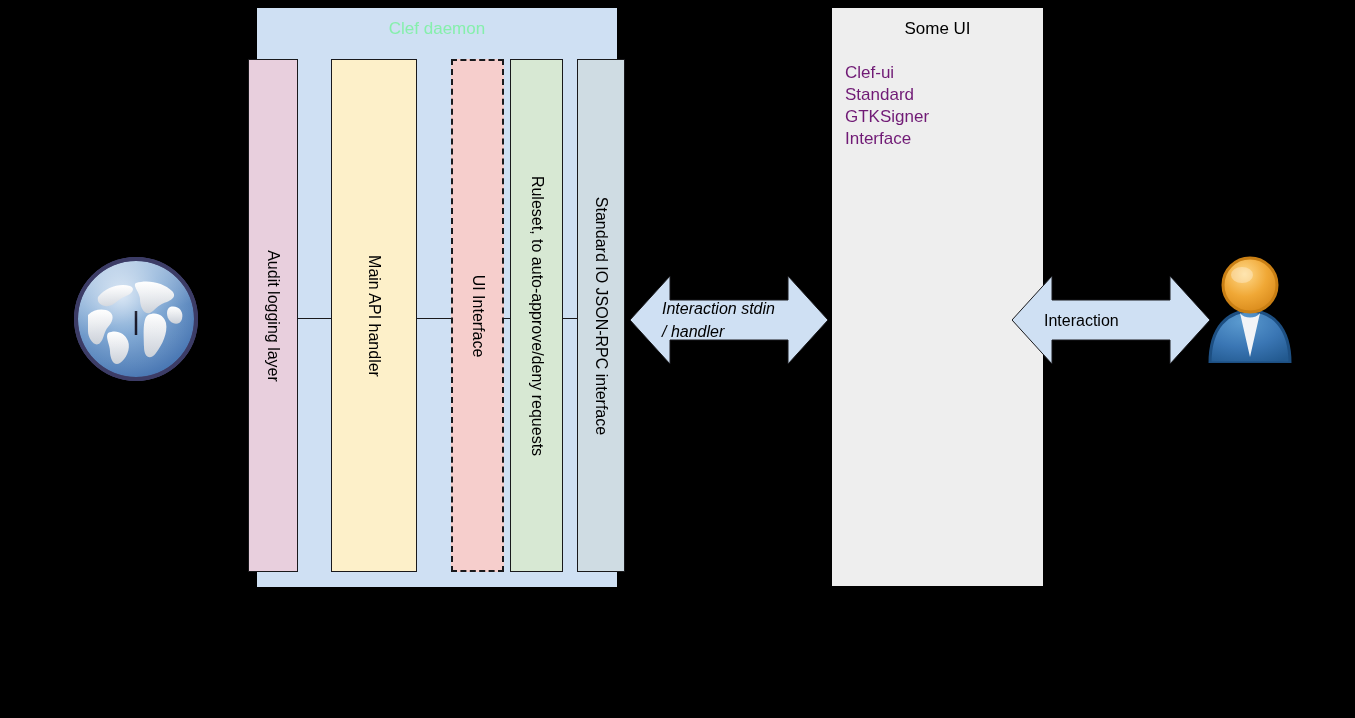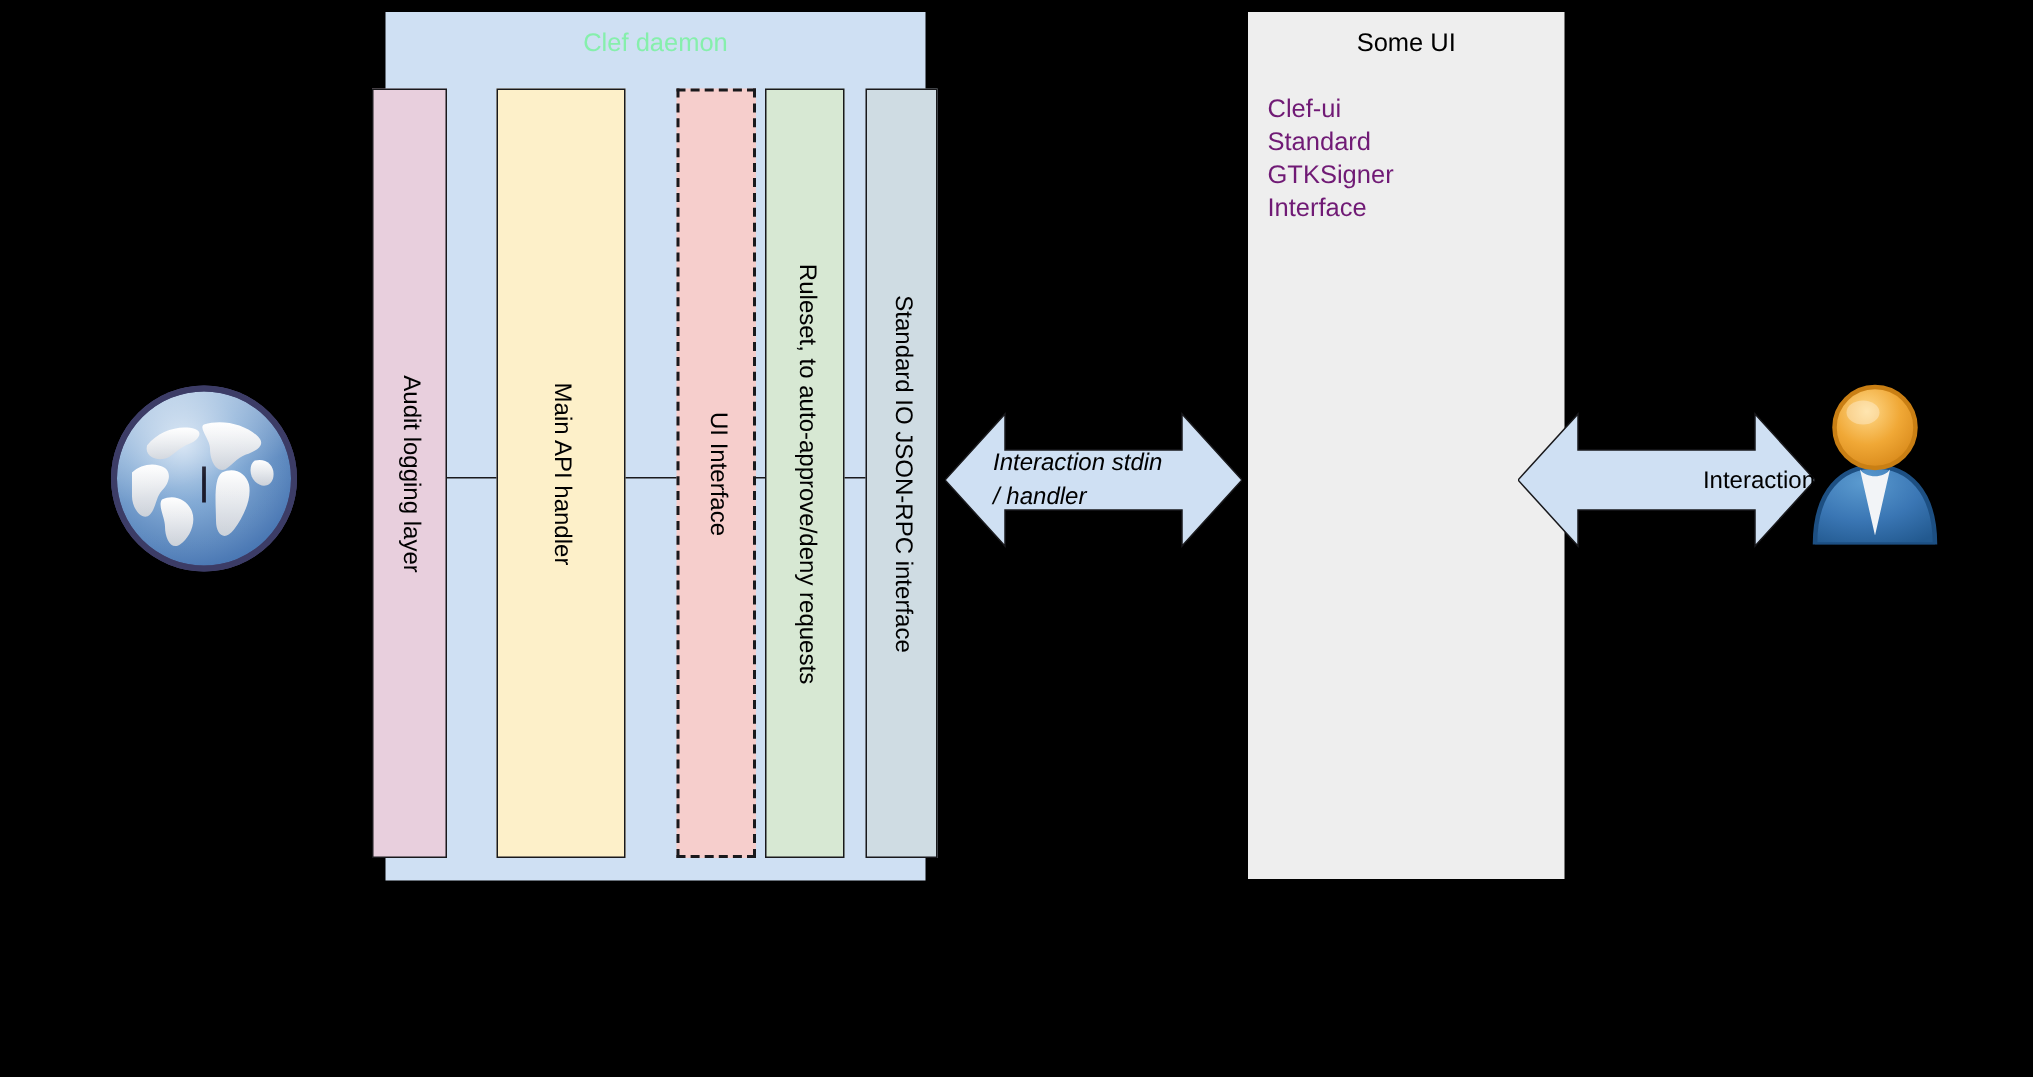--- a/index.html
+++ b/index.html
@@ -101,21 +101,21 @@
     flex-direction: column;
     justify-content: center;
     font-size: 16px;
     color: #000000;
     line-height: 23px;
     pointer-events: none;
   }
   .arrow-stdio  { left: 630px; width: 198px; font-style: italic; }
   .arrow-stdio .arrow-label { padding-left: 32px; box-sizing: border-box; }
   .arrow-user   { left: 1012px; width: 198px; }
-  .arrow-user .arrow-label { padding-left: 32px; box-sizing: border-box; align-items: flex-end; }
+  .arrow-user .arrow-label { padding-left: 32px; box-sizing: border-box; }
 
   
   .ui-panel {
     position: absolute;
     left: 832px;
     top: 8px;
     width: 211px;
     height: 578px;
     background: #eeeeee;
     box-sizing: border-box;

